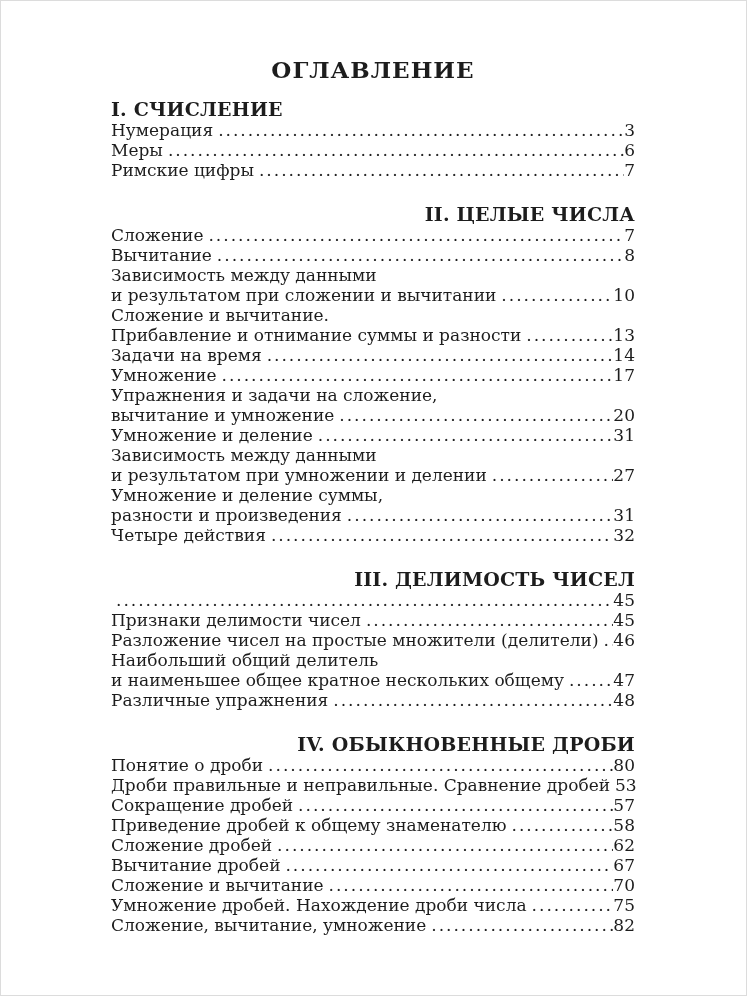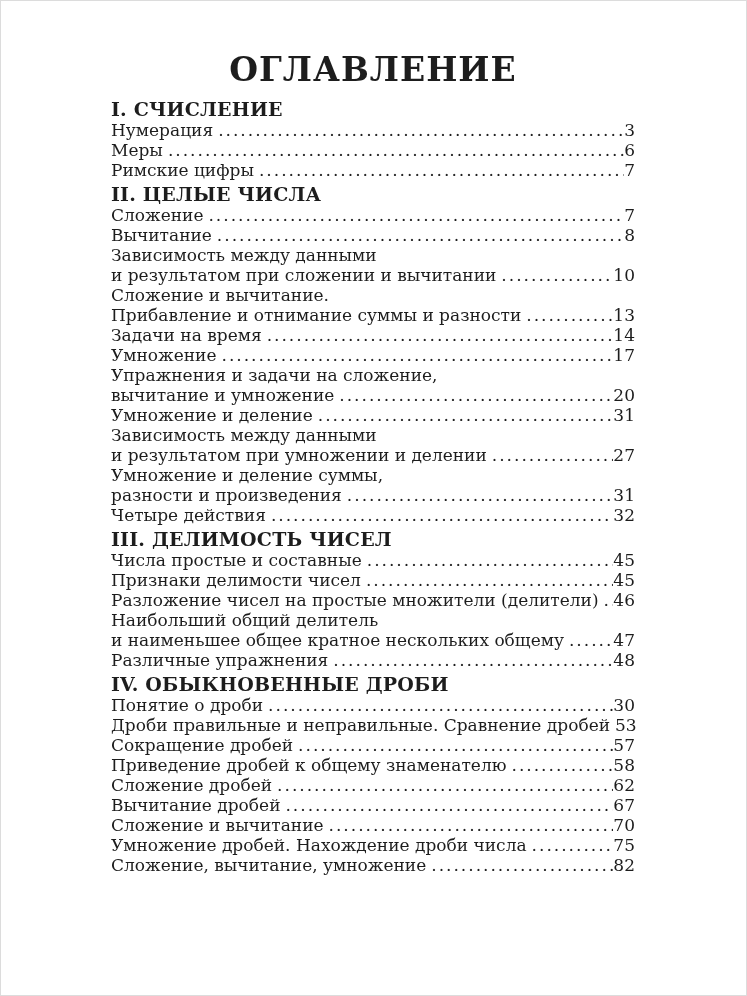--- a/index.html
+++ b/index.html
@@ -20,29 +20,29 @@
     inset: 0;
     box-sizing: border-box;
     background: #ffffff;
     border: 1px solid #dcdcdc;
   }
   .content {
     margin: 54px 0 0 110px;
     width: 524px;
   }
   .title {
-    font-size: 33px;
+    font-size: 23px;
     font-weight: bold;
     text-align: center;
     letter-spacing: 1px;
     line-height: 30px;
     margin: 0 0 14px 0;
   }
   .toc-section { margin: 0; }
-  .toc-section + .toc-section { margin-top: 4px; }
+  .toc-section + .toc-section { margin-top: 24px; text-align: right; }
   .section-heading {
     font-size: 19px;
     font-weight: bold;
     margin: 0;
     line-height: 21px;
     letter-spacing: 0.2px;
     white-space: nowrap;
   }
   .toc-row {
     display: flex;
@@ -186,21 +186,20 @@
     <span class="toc-label">Четыре действия</span>
     <span class="toc-leader"></span>
     <span class="toc-page">32</span>
   </div>
 </section>
 
   <section class="toc-section">
     <h2 class="section-heading">III. ДЕЛИМОСТЬ ЧИСЕЛ</h2>
 
   <div class="toc-row">
-    <span class="toc-label">Числа простые и составные</span>
     <span class="toc-leader"></span>
     <span class="toc-page">45</span>
   </div>
 
   <div class="toc-row">
     <span class="toc-label">Признаки делимости чисел</span>
     <span class="toc-leader"></span>
     <span class="toc-page">45</span>
   </div>
 
@@ -227,21 +226,21 @@
     <span class="toc-page">48</span>
   </div>
 </section>
 
   <section class="toc-section">
     <h2 class="section-heading">IV. ОБЫКНОВЕННЫЕ ДРОБИ</h2>
 
   <div class="toc-row">
     <span class="toc-label">Понятие о дроби</span>
     <span class="toc-leader"></span>
-    <span class="toc-page">30</span>
+    <span class="toc-page">80</span>
   </div>
 
   <div class="toc-row">
     <span class="toc-label">Дроби правильные и неправильные. Сравнение дробей</span>
     <span class="toc-leader"></span>
     <span class="toc-page">53</span>
   </div>
 
   <div class="toc-row">
     <span class="toc-label">Сокращение дробей</span>

